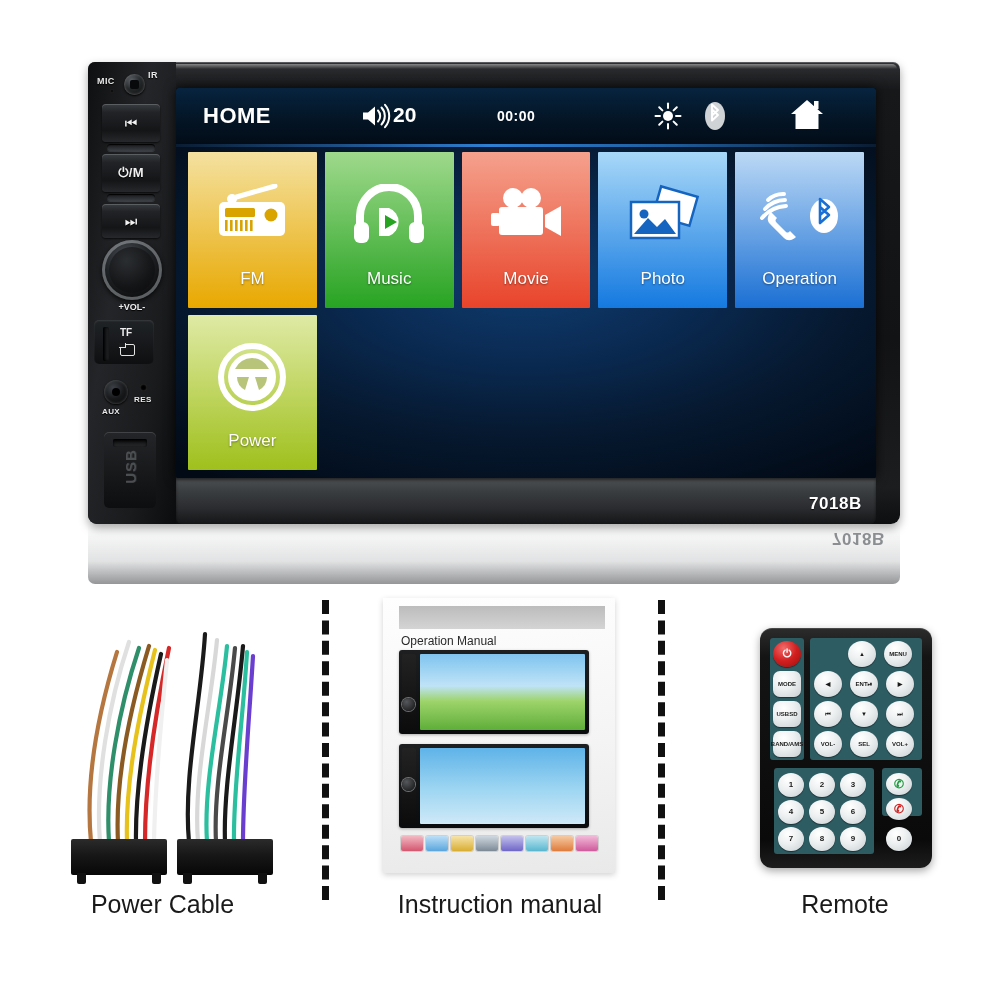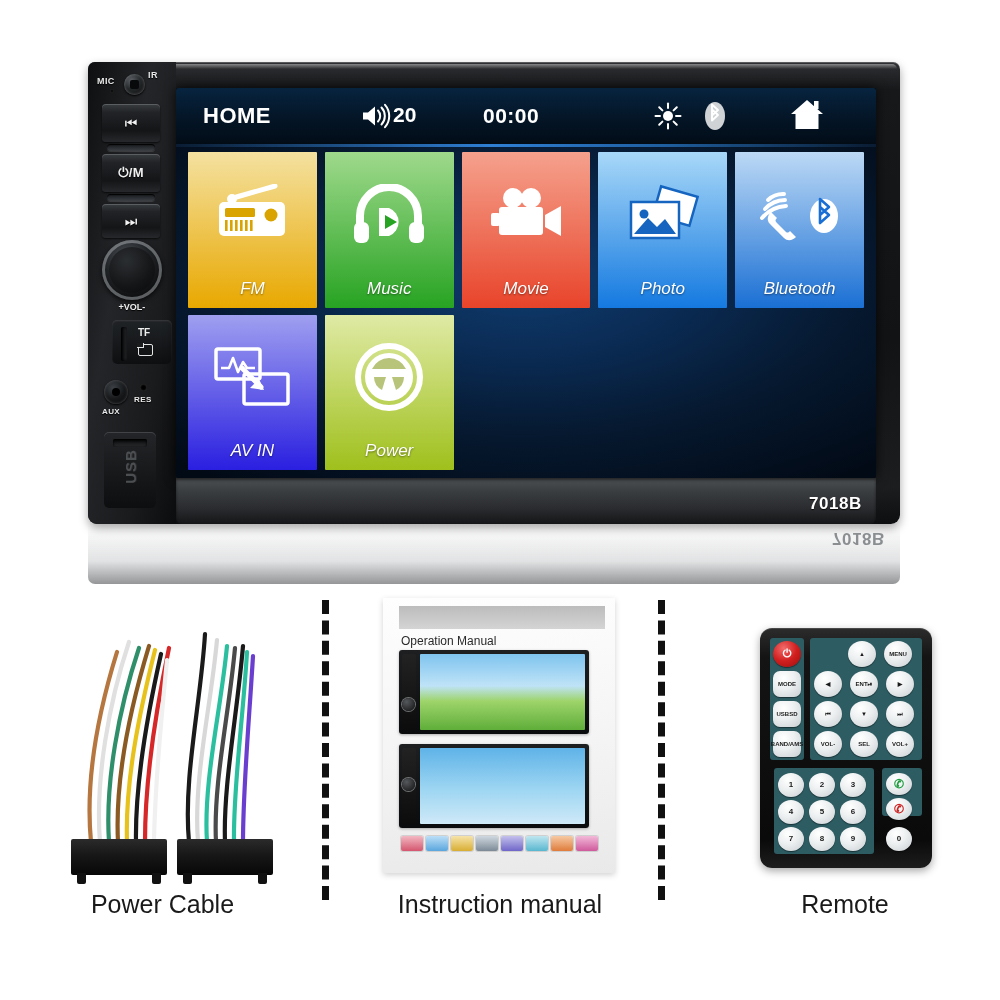--- a/index.html
+++ b/index.html
@@ -97,21 +97,21 @@
     border-radius:50%;
     background: radial-gradient(circle at 38% 30%, #2b2e31 0%, #141517 60%, #0a0a0b 100%);
   }
   .vol-text {
     position: absolute; left: 0; top: 240px; width: 88px;
     text-align: center; color: #eee; font-size: 9px; font-weight: bold;
     text-shadow: 0 1px 1px #000;
   }
 
   .tf-slot {
-    position: absolute; left: 24px; top: 258px;
+    position: absolute; left: 6px; top: 258px;
     width: 60px; height: 44px;
     background: linear-gradient(180deg, #202326, #0e0f11);
     border-radius: 5px;
     box-shadow: inset 0 1px 2px rgba(255,255,255,.12);
   }
   .tf-slot .slit {
     position: absolute; left: 9px; top: 7px;
     width: 6px; height: 34px; border-radius: 2px;
     background: linear-gradient(90deg, #000, #2a2d30);
     box-shadow: inset 0 0 3px #000;
@@ -185,41 +185,40 @@
     display: flex; align-items: center;
     color: #fff;
   }
   .sb-underline {
     position: absolute; left:0; top: 56px; width: 100%; height: 3px;
     background: linear-gradient(90deg, #0a1c32, #2f7fd4 45%, #1f5e9e 70%, #0a1c32);
   }
   .sb-home-text { position: absolute; left: 27px; font-size: 22px; font-weight: bold; letter-spacing: .5px; }
   .sb-vol { position: absolute; left: 185px; display: flex; align-items: flex-start; gap: 2px; }
   .sb-vol-num { font-size: 21px; font-weight: bold; }
-  .sb-clock { position: absolute; left: 307px; font-size: 21px; font-weight: bold; letter-spacing: .5px; }
+  .sb-clock { position: absolute; left: 321px; font-size: 14px; font-weight: bold; letter-spacing: .5px; }
   .sb-sun { position: absolute; left: 478px; top: 14px; }
   .sb-bt { position: absolute; left: 528px; top: 13px; }
   .sb-home-icon { position: absolute; left: 613px; top: 10px; }
 
   .tiles {
     position: absolute; left: 12px; top: 64px;
     width: 676px; height: 318px;
     display: grid;
     grid-template-columns: repeat(5, 1fr);
     grid-template-rows: repeat(2, 1fr);
     gap: 7px 8px;
   }
   .tile {
     position: relative;
     border-radius: 1px;
     display: flex; flex-direction: column;
     align-items: center; justify-content: flex-end;
-    padding-bottom: 9px;
+    padding-bottom: 19px;
     overflow: hidden;
-    font-style: italic;
   }
   .tile .ico {
     position: absolute; left: 0; right: 0; top: 0; bottom: 30px;
     display: flex; align-items: center; justify-content: center;
   }
   .tile .tlabel {
     position: relative; z-index: 2;
     color: #fff; font-size: 17px;
     text-shadow: 0 1px 2px rgba(0,0,0,.45);
     font-family: "Liberation Sans", sans-serif;
@@ -511,33 +510,21 @@
               <div class="ico">
                 <svg width="84" height="58" viewBox="0 0 84 58">
                   <path d="M10 14 a22 22 0 0 1 16 -6" stroke="#fff" stroke-width="4" fill="none" stroke-linecap="round"></path>
                   <path d="M7 23 a28 28 0 0 1 20 -9" stroke="#fff" stroke-width="4" fill="none" stroke-linecap="round"></path>
                   <path d="M4 32 a34 34 0 0 1 24 -12" stroke="#fff" stroke-width="4" fill="none" stroke-linecap="round"></path>
                   <path d="M12 38 c-4 -4 -2 -9 1 -12 l6 6 c-2 2 -2 3 0 5 l8 8 c2 2 3 2 5 0 l6 6 c-3 3 -8 5 -12 1 z" fill="#fff"></path>
                   <ellipse cx="66" cy="30" rx="14" ry="17" fill="#fff"></ellipse>
                   <path d="M62 21 l9 8 -9 8 V13 l9 8 -9 8" stroke="#1a6fd4" stroke-width="2.6" fill="none" stroke-linejoin="round"></path>
                 </svg>
               </div>
-              <div class="tlabel">Bluetooth</div>
-            </div>
-            <div class="tile" style="background: linear-gradient(rgb(159, 159, 240) 0%, rgb(42, 31, 224) 100%);">
-              <div class="ico">
-                <svg width="80" height="62" viewBox="0 0 80 62">
-                  <rect x="4" y="3" width="44" height="30" rx="2" fill="none" stroke="#fff" stroke-width="3.5"></rect>
-                  <path d="M9 22 L17 22 L21 12 L26 26 L31 16 L35 22 L43 22" stroke="#fff" stroke-width="2.6" fill="none" stroke-linejoin="round"></path>
-                  <rect x="32" y="28" width="44" height="30" rx="2" fill="none" stroke="#fff" stroke-width="3.5"></rect>
-                  <path d="M30 22 L49 41" stroke="#fff" stroke-width="5" stroke-linecap="round"></path>
-                  <path d="M52 44 L38 42 L47 33 Z" fill="#fff"></path>
-                </svg>
-              </div>
-              <div class="tlabel">AV IN</div>
+              <div class="tlabel">Operation</div>
             </div>
             <div class="tile" style="background: linear-gradient(rgb(223, 234, 165) 0%, rgb(159, 192, 28) 100%);">
               <div class="ico">
                 <svg width="72" height="68" viewBox="0 0 72 68">
                   <circle cx="36" cy="34" r="31" fill="none" stroke="#fff" stroke-width="6"></circle>
                   <circle cx="36" cy="34" r="24" fill="#fff"></circle>
                   <path d="M36 15 a19 19 0 0 0 -17 11 h34 a19 19 0 0 0 -17 -11 z" fill="#b8c47a"></path>
                   <path d="M21 34 a15 15 0 0 0 8 13 l4 -13 z" fill="#b8c47a"></path>
                   <path d="M51 34 a15 15 0 0 1 -8 13 l-4 -13 z" fill="#b8c47a"></path>
                 </svg>

